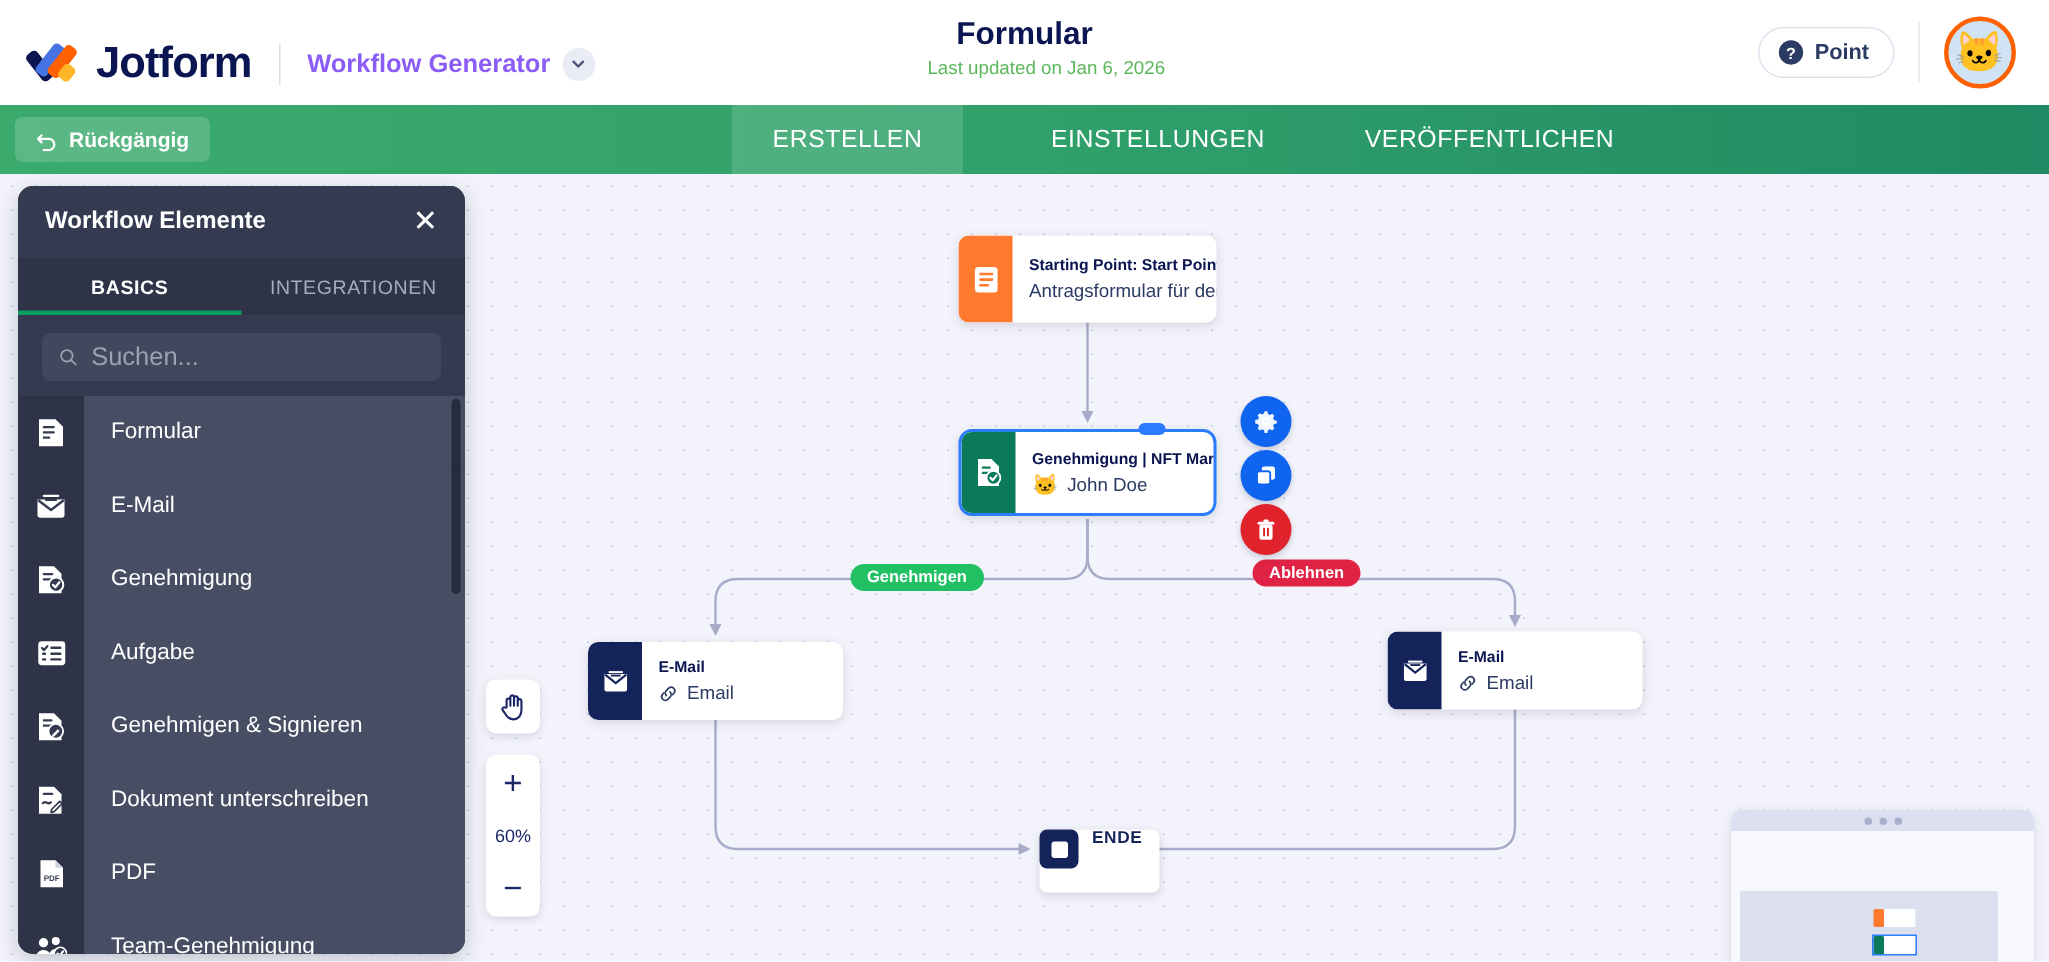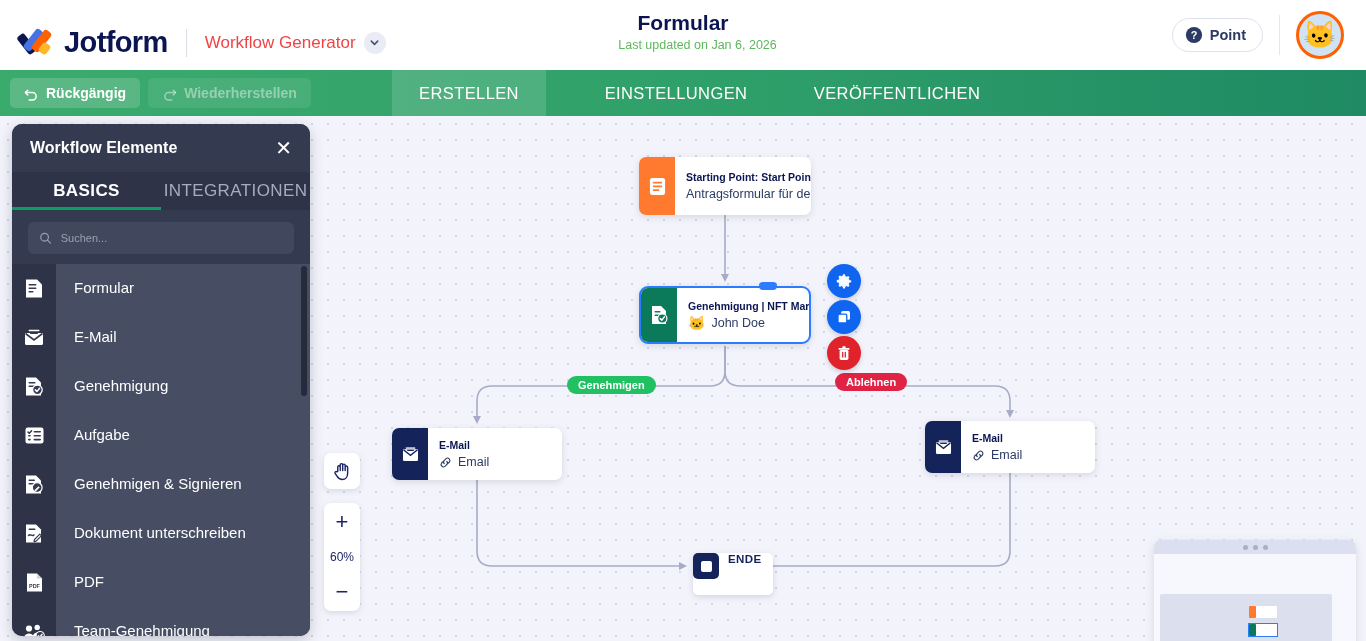--- a/index.html
+++ b/index.html
@@ -19,21 +19,21 @@
   }
   .brand { display: flex; align-items: center; padding-left: 20px; }
   .jf-logo { width: 34px; height: 34px; position: relative; margin-right: 10px; }
   .jf-logo i { position: absolute; display: block; border-radius: 3px; }
   .jf-b1 { width: 9px; height: 22px; background: #0a1551; transform: rotate(-38deg); left: 2px; top: 7px; }
   .jf-b2 { width: 9px; height: 24px; background: #4573e3; transform: rotate(38deg); left: 9px; top: 2px; }
   .jf-b3 { width: 9px; height: 24px; background: #ff6100; transform: rotate(38deg); left: 17px; top: 3px; }
   .jf-b4 { width: 9px; height: 11px; background: #ffb629; transform: rotate(38deg); left: 20px; top: 17px; }
   .brand-word { font-size: 29px; font-weight: bold; color: #0a1551; letter-spacing: -0.6px; }
   .hdr-divider { width: 1px; height: 28px; background: #dcdee6; margin: 0 18px; }
-  .prod-name { font-size: 17px; color: #ef4444; font-weight: 400; }
+  .prod-name { font-size: 17px; color: #8b5cf6; font-weight: 700; }
   .chev-btn {
     width: 22px; height: 22px; border-radius: 50%; background: #e9ebf5;
     display: inline-flex; align-items: center; justify-content: center;
     margin-left: 8px; cursor: pointer;
   }
   .chev-btn svg { display:block; }
   .hdr-center {
     position: absolute; left: 0; right: 0; top: 10px;
     text-align: center; pointer-events: none;
   }
@@ -51,36 +51,36 @@
     width: 48px; height: 48px; border-radius: 50%;
     border: 3px solid #ff6100; background: #cfe3f5; margin-right: 22px;
     display: flex; align-items: center; justify-content: center;
     font-size: 27px; cursor: pointer; overflow: hidden;
   }
 
   
   .toolbar {
     position: absolute; top: 70px; left: 0; width: 1366px; height: 46px;
     background: linear-gradient(90deg, #3bab6d 0%, #2f9f6a 55%, #1f8a63 100%);
-    display: flex; align-items: center;
+    display: flex; align-items: center; gap: 48px;
   }
   .tb-left { display: flex; align-items: center; gap: 8px; padding-left: 10px; width: 392px; }
   .undo-btn, .redo-btn {
     display: flex; align-items: center; gap: 7px;
     padding: 7px 14px; border-radius: 5px; font-size: 14px; font-weight: bold;
     cursor: pointer; white-space: nowrap;
   }
   .undo-btn { background: rgba(255,255,255,.17); color: #fff; }
   .redo-btn { background: rgba(255,255,255,.09); color: rgba(255,255,255,.42); cursor: default; }
   .tb-tabs { display: flex; height: 46px; }
   .tb-tab {
     display: flex; align-items: center; justify-content: center;
     color: #fff; font-size: 16.5px; letter-spacing: .4px; cursor: pointer; height: 46px;
   }
-  .tb-tab.t1 { width: 154px; background: rgba(255,255,255,.14); }
+  .tb-tab.t1 { width: 154px; background: rgba(255,255,255,.14); margin-left: 48px; }
   .tb-tab.t2 { width: 232px; padding-left: 28px; }
   .tb-tab.t3 { width: 238px; }
 
   
   .canvas {
     position: absolute; top: 116px; left: 0; width: 1366px; height: 525px;
     background-color: #f3f4fb;
     background-image: radial-gradient(#d4d7ea 1px, transparent 1px);
     background-size: 16px 16px;
     overflow: hidden;
@@ -95,35 +95,35 @@
   }
   .panel-head {
     height: 48px; display: flex; align-items: center; justify-content: space-between;
     padding: 0 18px; background: #343a4f; gap: 48px;
   }
   .panel-title { color: #fff; font-size: 16px; font-weight: bold; }
   .panel-close { color: #fff; font-size: 20px; line-height: 1; cursor: pointer; font-weight: 300; }
   .panel-tabs { display: flex; background: #2e3347; height: 38px; }
   .ptab {
     flex: 1; display: flex; align-items: center; justify-content: center;
-    font-size: 17px; letter-spacing: .4px; cursor: pointer; position: relative;
+    font-size: 13px; letter-spacing: .4px; cursor: pointer; position: relative;
   }
   .ptab.active { color: #fff; font-weight: bold; }
   .ptab.active::after {
     content: ''; position: absolute; bottom: 0; left: 0; right: 0; height: 3px; background: #0a9e62;
   }
   .ptab.inactive { color: #a6abbd; }
   .search-wrap { padding: 12px 16px 10px; background: #343a4f; }
   .search-box {
     display: flex; align-items: center; gap: 9px;
     background: #41475c; border-radius: 6px; height: 32px; padding: 0 11px;
   }
   .search-box input {
     background: transparent; border: none; outline: none;
-    color: #fff; font-size: 11px; width: 100%;
+    color: #fff; font-size: 17px; width: 100%;
     font-family: "Liberation Sans", sans-serif;
   }
   .search-box input::placeholder { color: #9ba0b2; }
   .elem-list { flex: 1; overflow: hidden; position: relative; }
   .elem-row {
     display: flex; align-items: center; height: 49px;
     border-bottom: 1px solid #3d4358; cursor: grab;
   }
   .elem-icon {
     width: 44px; height: 49px; background: #2e3347;
@@ -269,27 +269,20 @@
 
   <div class="toolbar">
     <div class="tb-left">
       <div class="undo-btn">
         <svg width="15" height="15" viewBox="0 0 16 16">
           <path d="M4 4.5 L1.5 7 L4 9.5" fill="none" stroke="#fff" stroke-width="1.6" stroke-linecap="round" stroke-linejoin="round"></path>
           <path d="M1.8 7 H9 a4 4 0 0 1 0 8 H5.5" fill="none" stroke="#fff" stroke-width="1.6" stroke-linecap="round"></path>
         </svg>
         <span>Rückgängig</span>
       </div>
-      <div class="redo-btn">
-        <svg width="15" height="15" viewBox="0 0 16 16">
-          <path d="M12 4.5 L14.5 7 L12 9.5" fill="none" stroke="rgba(255,255,255,.45)" stroke-width="1.6" stroke-linecap="round" stroke-linejoin="round"></path>
-          <path d="M14.2 7 H7 a4 4 0 0 0 0 8 H10.5" fill="none" stroke="rgba(255,255,255,.45)" stroke-width="1.6" stroke-linecap="round"></path>
-        </svg>
-        <span>Wiederherstellen</span>
-      </div>
     </div>
     <div class="tb-tabs">
       <div class="tb-tab t1">ERSTELLEN</div>
       <div class="tb-tab t2">EINSTELLUNGEN</div>
       <div class="tb-tab t3">VERÖFFENTLICHEN</div>
     </div>
   </div>
 
   <div class="canvas">
 

